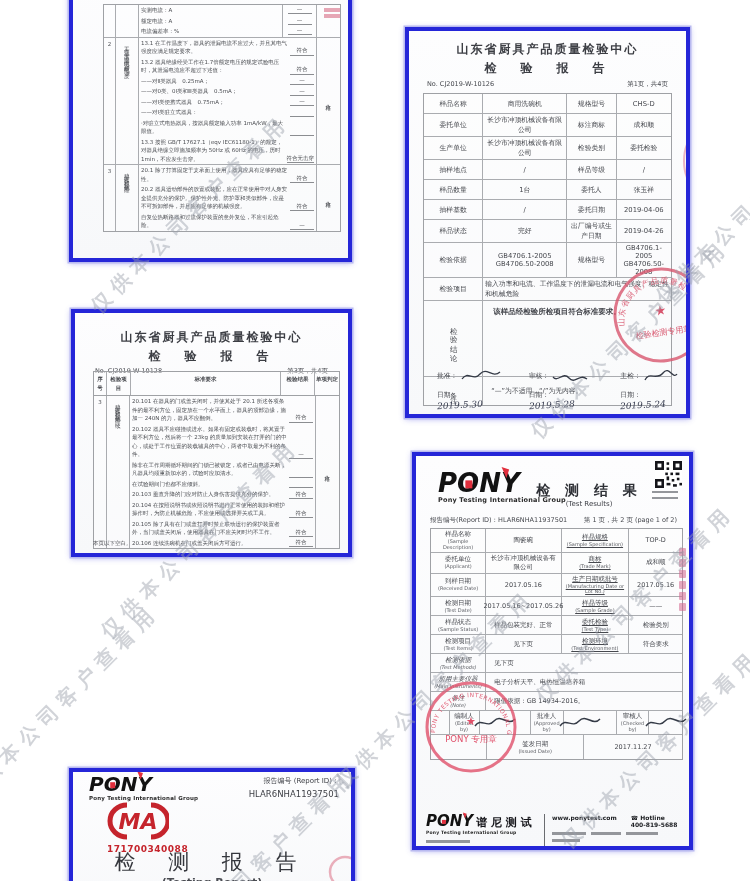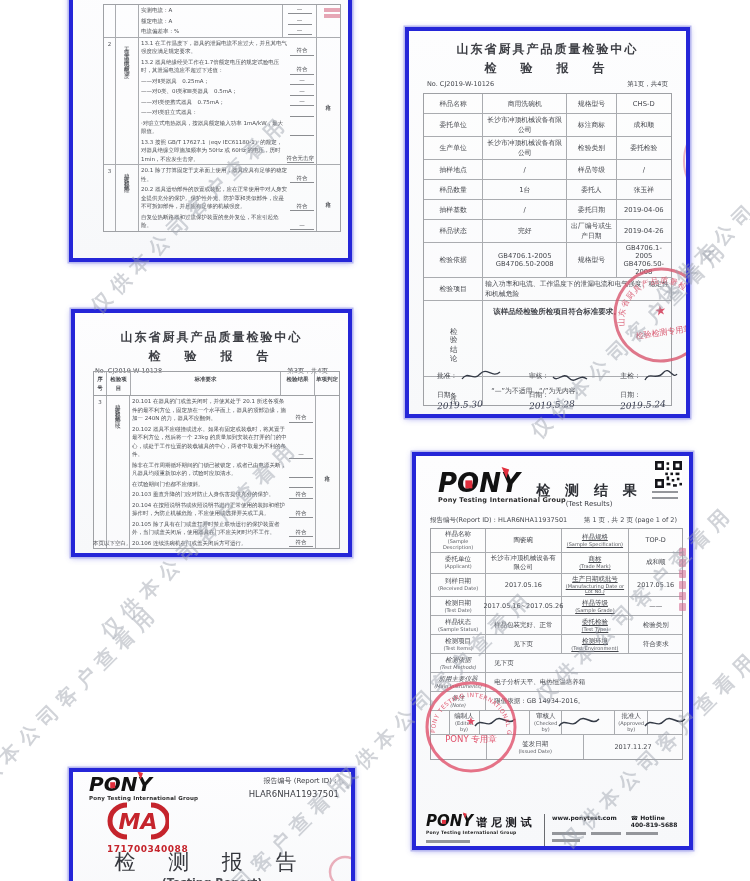--- a/index.html
+++ b/index.html
@@ -582,35 +582,35 @@
             <div class="t4c sv">
               <svg class="squig" width="46" height="16" viewBox="0 0 46 16">
                 <path d="M3,11 C9,2 15,14 22,6 S36,12 43,4" fill="none" stroke="#343a46" stroke-width="1.4"></path>
               </svg>
             </div>
           </div>
 
           <div class="t4r" style="min-height:24px;">
             <div class="t4c sp"></div>
             <div class="t4c sl">
-              <span>审核人</span>
-              <span class="en">(Checked by)</span>
+              <span>批准人</span>
+              <span class="en">(Approved by)</span>
             </div>
             <div class="t4c sv">
               <svg class="squig" width="46" height="16" viewBox="0 0 46 16">
                 <path d="M3,11 C9,2 15,14 22,6 S36,12 43,4" fill="none" stroke="#343a46" stroke-width="1.4"></path>
               </svg>
             </div>
           </div>
 
           <div class="t4r" style="min-height:24px;">
             <div class="t4c sp"></div>
             <div class="t4c sl">
-              <span>批准人</span>
-              <span class="en">(Approved by)</span>
+              <span>审核人</span>
+              <span class="en">(Checked by)</span>
             </div>
             <div class="t4c sv">
               <svg class="squig" width="46" height="16" viewBox="0 0 46 16">
                 <path d="M3,11 C9,2 15,14 22,6 S36,12 43,4" fill="none" stroke="#343a46" stroke-width="1.4"></path>
               </svg>
             </div>
           </div>
         </div>
       <div class="t4r" style="min-height:24px; border-bottom:none;">
         <div class="t4c sp"></div>

